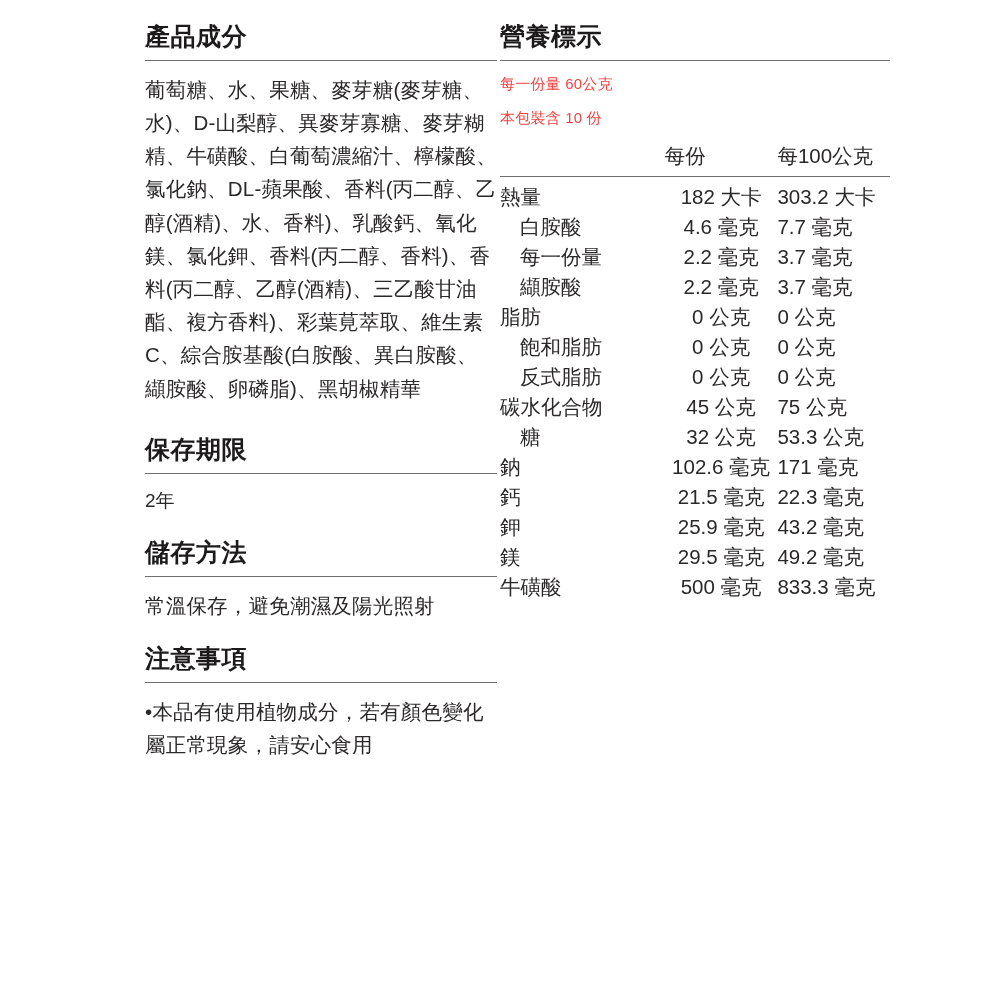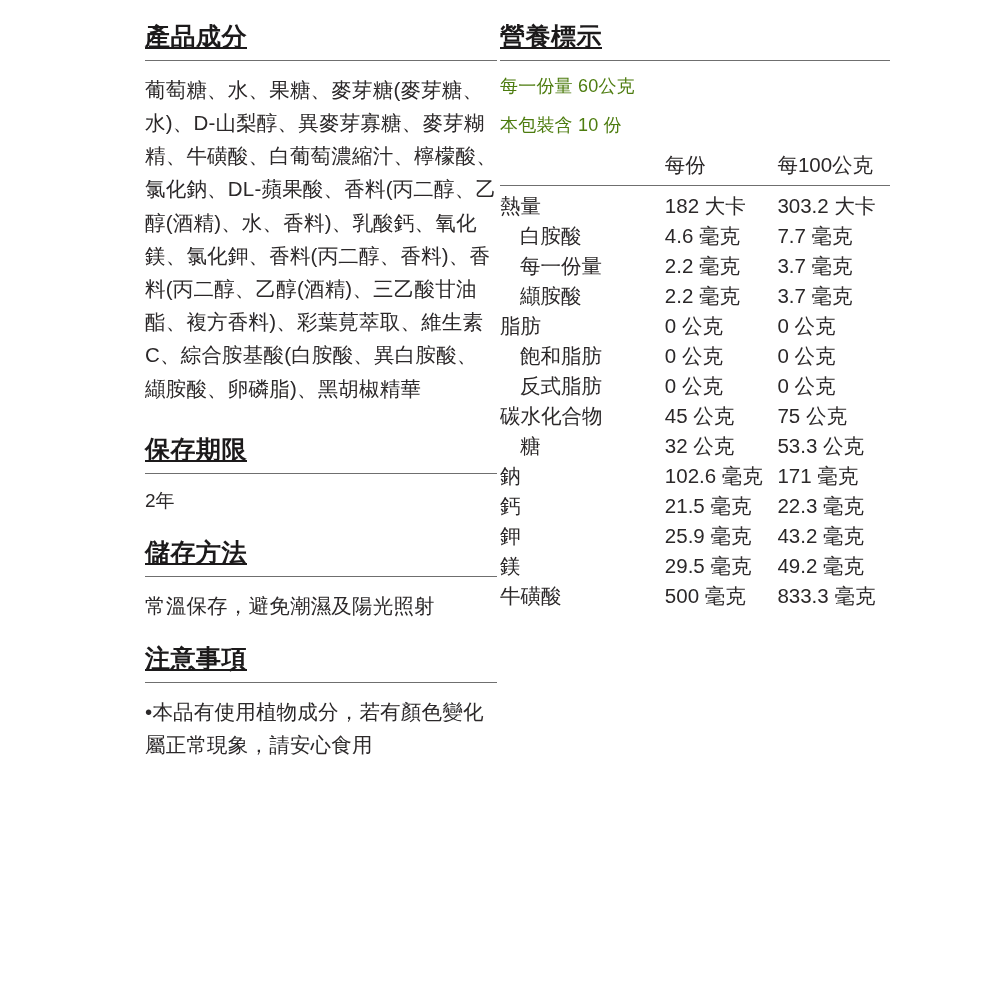--- a/index.html
+++ b/index.html
@@ -32,21 +32,20 @@
     top: 22px;
     width: 390px;
   }
   h2.section-title {
     font-size: 25px;
     font-weight: bold;
     letter-spacing: 0.5px;
     margin: 0 0 9px 0;
     line-height: 1.15;
     color: #1c1a1b;
-    text-decoration: underline;
   }
   .rule {
     border: none;
     border-top: 1.6px solid #6f6f6f;
     margin: 0 0 12px 0;
     width: 100%;
   }
   .body-text {
     font-size: 20.5px;
     line-height: 1.62;
@@ -66,25 +65,25 @@
   }
   .notes p {
     margin: 0;
     font-size: 20.5px;
     line-height: 1.62;
     letter-spacing: 0.2px;
     color: #2b2829;
   }
   
   .serving {
-    font-size: 18px;
+    font-size: 15px;
     line-height: 1.6;
     letter-spacing: 0.2px;
     margin-bottom: 10px;
-    color: #4d7c0f;
+    color: #ef4444;
     margin-top: 8px;
   }
   table.nutrition {
     width: 100%;
     border-collapse: collapse;
     font-size: 20.5px;
     color: #2b2829;
   }
   table.nutrition th {
     font-weight: normal;
@@ -105,21 +104,21 @@
     white-space: nowrap;
   }
   td.label {
     text-align: left;
     width: 168px;
   }
   td.label.indent {
     padding-left: 20px;
   }
   td.v1 {
-    text-align: left;
+    text-align: center;
     width: 118px;
     padding-right: 4px;
   }
   td.v2 {
     width: 118px;
   }
   .topline-right {
     border-top: 1.6px solid #6f6f6f;
     margin-bottom: 11px;
   }

